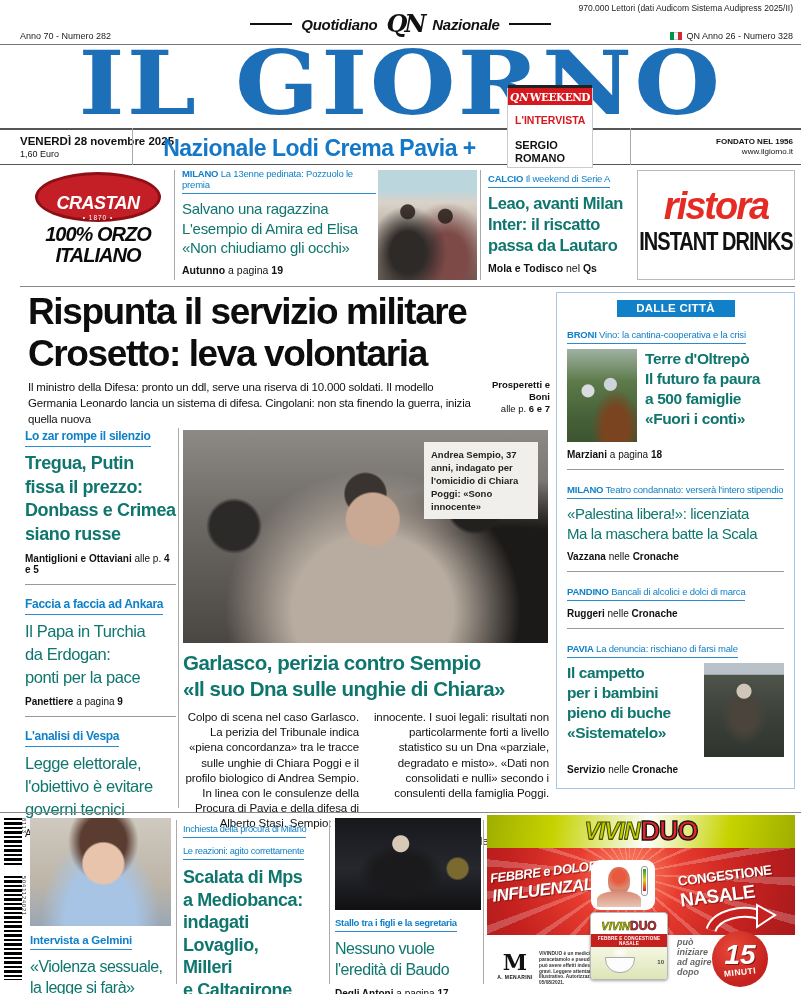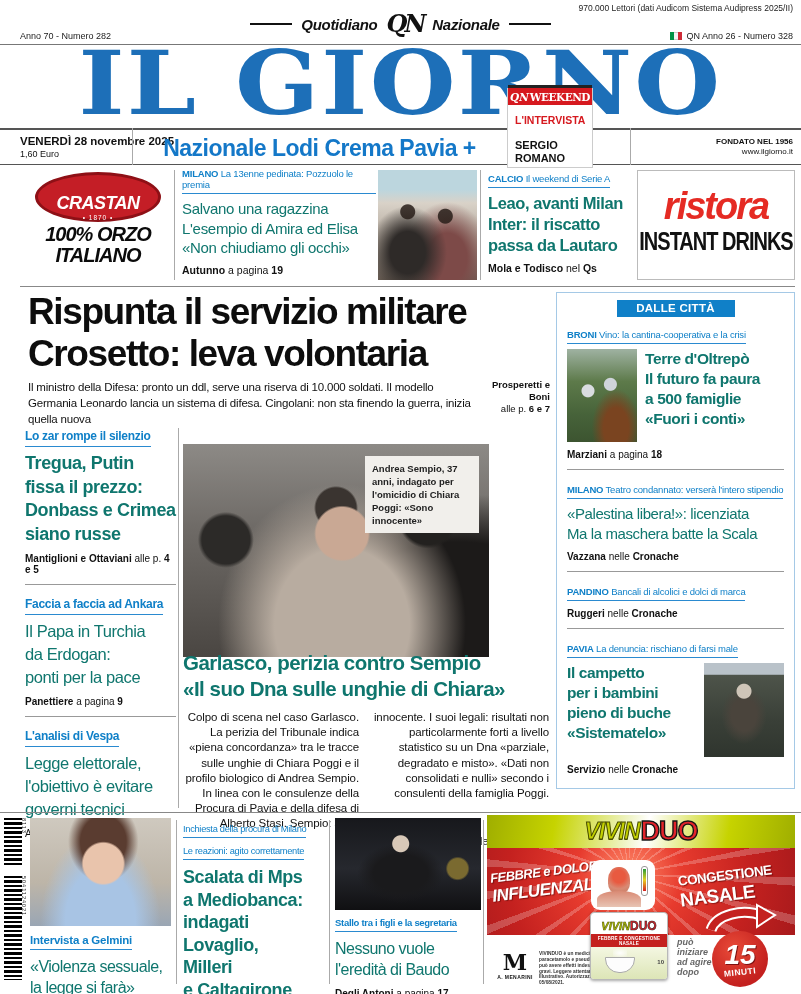--- a/index.html
+++ b/index.html
@@ -85,21 +85,21 @@
 
   
   .leftcol { position:absolute; left:25px; top:426px; width:151px; }
   .leftcol .kicker { font-size:12px; font-weight:bold; letter-spacing:-0.3px; }
   .hl-bold-lg { font-size:18px; line-height:23.5px; font-weight:bold; letter-spacing:-0.4px; margin-top:5px; }
   .hl-reg-lg { font-size:16.5px; line-height:23px; letter-spacing:-0.4px; margin-top:5px; }
   .leftcol .byline { display:block; margin-top:7px; font-size:10px; }
   .lc-vline { left:178px; top:428px; height:380px; }
 
   
-  .photo-sempio { position:absolute; left:183px; top:444px; width:306px; height:213px;
+  .photo-sempio { position:absolute; left:183px; top:430px; width:365px; height:213px;
      background:
        radial-gradient(circle at 52% 42%, #c9a894 0 26px, rgba(0,0,0,0) 28px),
        radial-gradient(circle at 50% 30%, #3a3430 0 20px, rgba(0,0,0,0) 22px),
        radial-gradient(circle at 80% 35%, #23211f 0 26px, rgba(0,0,0,0) 30px),
        radial-gradient(circle at 14% 45%, #2c2a28 0 24px, rgba(0,0,0,0) 28px),
        radial-gradient(ellipse at 52% 85%, #b8aca0 0 30%, rgba(0,0,0,0) 55%),
        radial-gradient(ellipse at 90% 80%, #1c1a19 0 30%, rgba(0,0,0,0) 50%),
        linear-gradient(180deg,#8d8a86 0%, #6e6a66 40%, #4a4642 100%); }
   .sempio-cap { position:absolute; top:12px; right:10px; width:114px; background:#f1efeb; padding:6px 7px; font-size:9.5px; font-weight:bold; line-height:13px; color:#222; }
   .garlasco { position:absolute; left:183px; top:650px; width:366px; }

